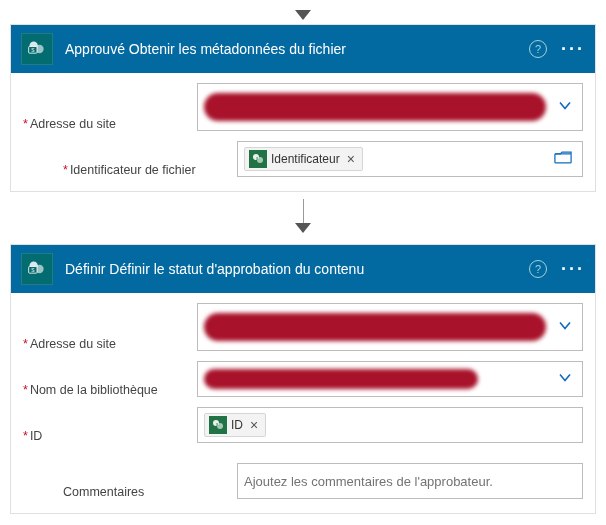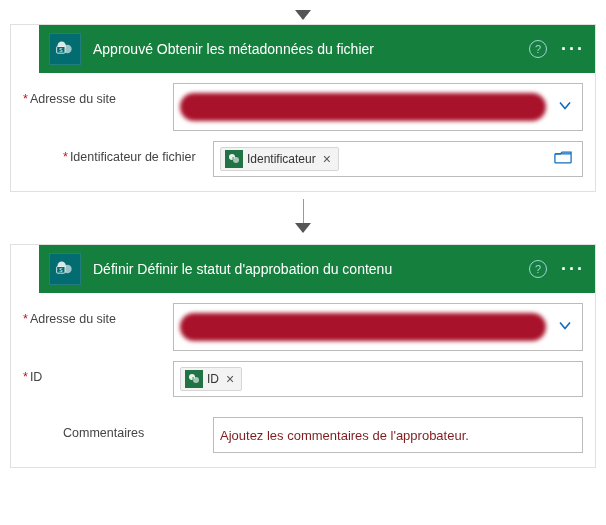--- a/index.html
+++ b/index.html
@@ -12,25 +12,24 @@
     color: #333;
   }
   .card {
     border: 1px solid #e0e0e0;
     background: #fff;
     margin-bottom: 0;
   }
   .card-header {
     display: flex;
     align-items: center;
-    background: #15803d;
+    background: #0369a1;
     color: #fff;
     padding: 8px 10px;
     min-height: 48px;
-    margin-left: 28px;
   }
   .card-header .icon-box {
     width: 32px;
     height: 32px;
     background: #036c70;
     border: 1px solid rgba(255,255,255,0.12);
     display: flex;
     align-items: center;
     justify-content: center;
     margin-right: 12px;
@@ -45,22 +44,23 @@
   .help-icon {
     width: 18px; height: 18px; border-radius: 50%;
     border: 1.5px solid #9fd3d6; color: #9fd3d6;
     display: flex; align-items: center; justify-content: center;
     font-size: 11px; cursor: pointer;
   }
   .more-dots { color: #fff; font-size: 18px; letter-spacing: 2px; cursor: pointer; font-weight: bold; }
   .card-body { padding: 10px 12px 14px 12px; }
   .field-row {
     display: flex;
-    align-items: flex-start;
+    align-items: flex-end;
     margin-bottom: 10px;
+    gap: 24px;
   }
   .field-row:last-child { margin-bottom: 0; margin-left: 40px; }
   .field-label {
     width: 150px;
     flex: 0 0 150px;
     padding-top: 9px;
     font-size: 12.5px;
     color: #444;
   }
   .field-label .req { color: #c50f1f; margin-right: 2px; }
@@ -107,21 +107,21 @@
     width: 18px; height: 18px;
     background: #217346;
     display: flex; align-items: center; justify-content: center;
   }
   .token .token-icon svg { width: 12px; height: 12px; fill: #fff; }
   .token .token-remove {
     width: 14px; height: 14px;
     display: flex; align-items: center; justify-content: center;
     color: #555; cursor: pointer; font-size: 14px;
   }
-  .field-placeholder { color: #7f1d1d; font-size: 13px; }
+  .field-placeholder { color: #737373; font-size: 13px; }
   .connector-arrow {
     display: flex;
     flex-direction: column;
     align-items: center;
     height: 52px;
     justify-content: center;
   }
   .arrow-line { width: 1px; height: 24px; background: #999; }
   .arrow-head svg { width: 16px; height: 12px; fill: #555; }
   .top-arrow {
@@ -225,20 +225,31 @@
       <div class="field-input tall">
         <div class="redacted"></div>
         <span class="chevron">
           <svg viewBox="0 0 14 14">
               <polyline points="2,4 7,10 12,4" fill="none" stroke="#0f6cbd" stroke-width="1.6"></polyline>
             </svg>
         </span>
       </div>
     </div>
 
+    <div class="field-row">
+      <div class="field-label"><span class="req">*</span><span>Nom de la bibliothèque</span></div>
+      <div class="field-input">
+        <div class="redacted thin"></div>
+        <span class="chevron">
+          <svg viewBox="0 0 14 14">
+              <polyline points="2,4 7,10 12,4" fill="none" stroke="#0f6cbd" stroke-width="1.6"></polyline>
+            </svg>
+        </span>
+      </div>
+    </div>
 
     <div class="field-row">
       <div class="field-label"><span class="req">*</span><span>ID</span></div>
       <div class="field-input">
         <span class="token">
           <span class="token-icon">
             <svg viewBox="0 0 12 12">
                 <circle cx="4" cy="4" r="3" fill="#fff" opacity="0.9"></circle>
                 <circle cx="8" cy="7" r="3" fill="#fff" opacity="0.6"></circle>
                 <text x="4" y="7" font-size="5" fill="#217346">s</text>

